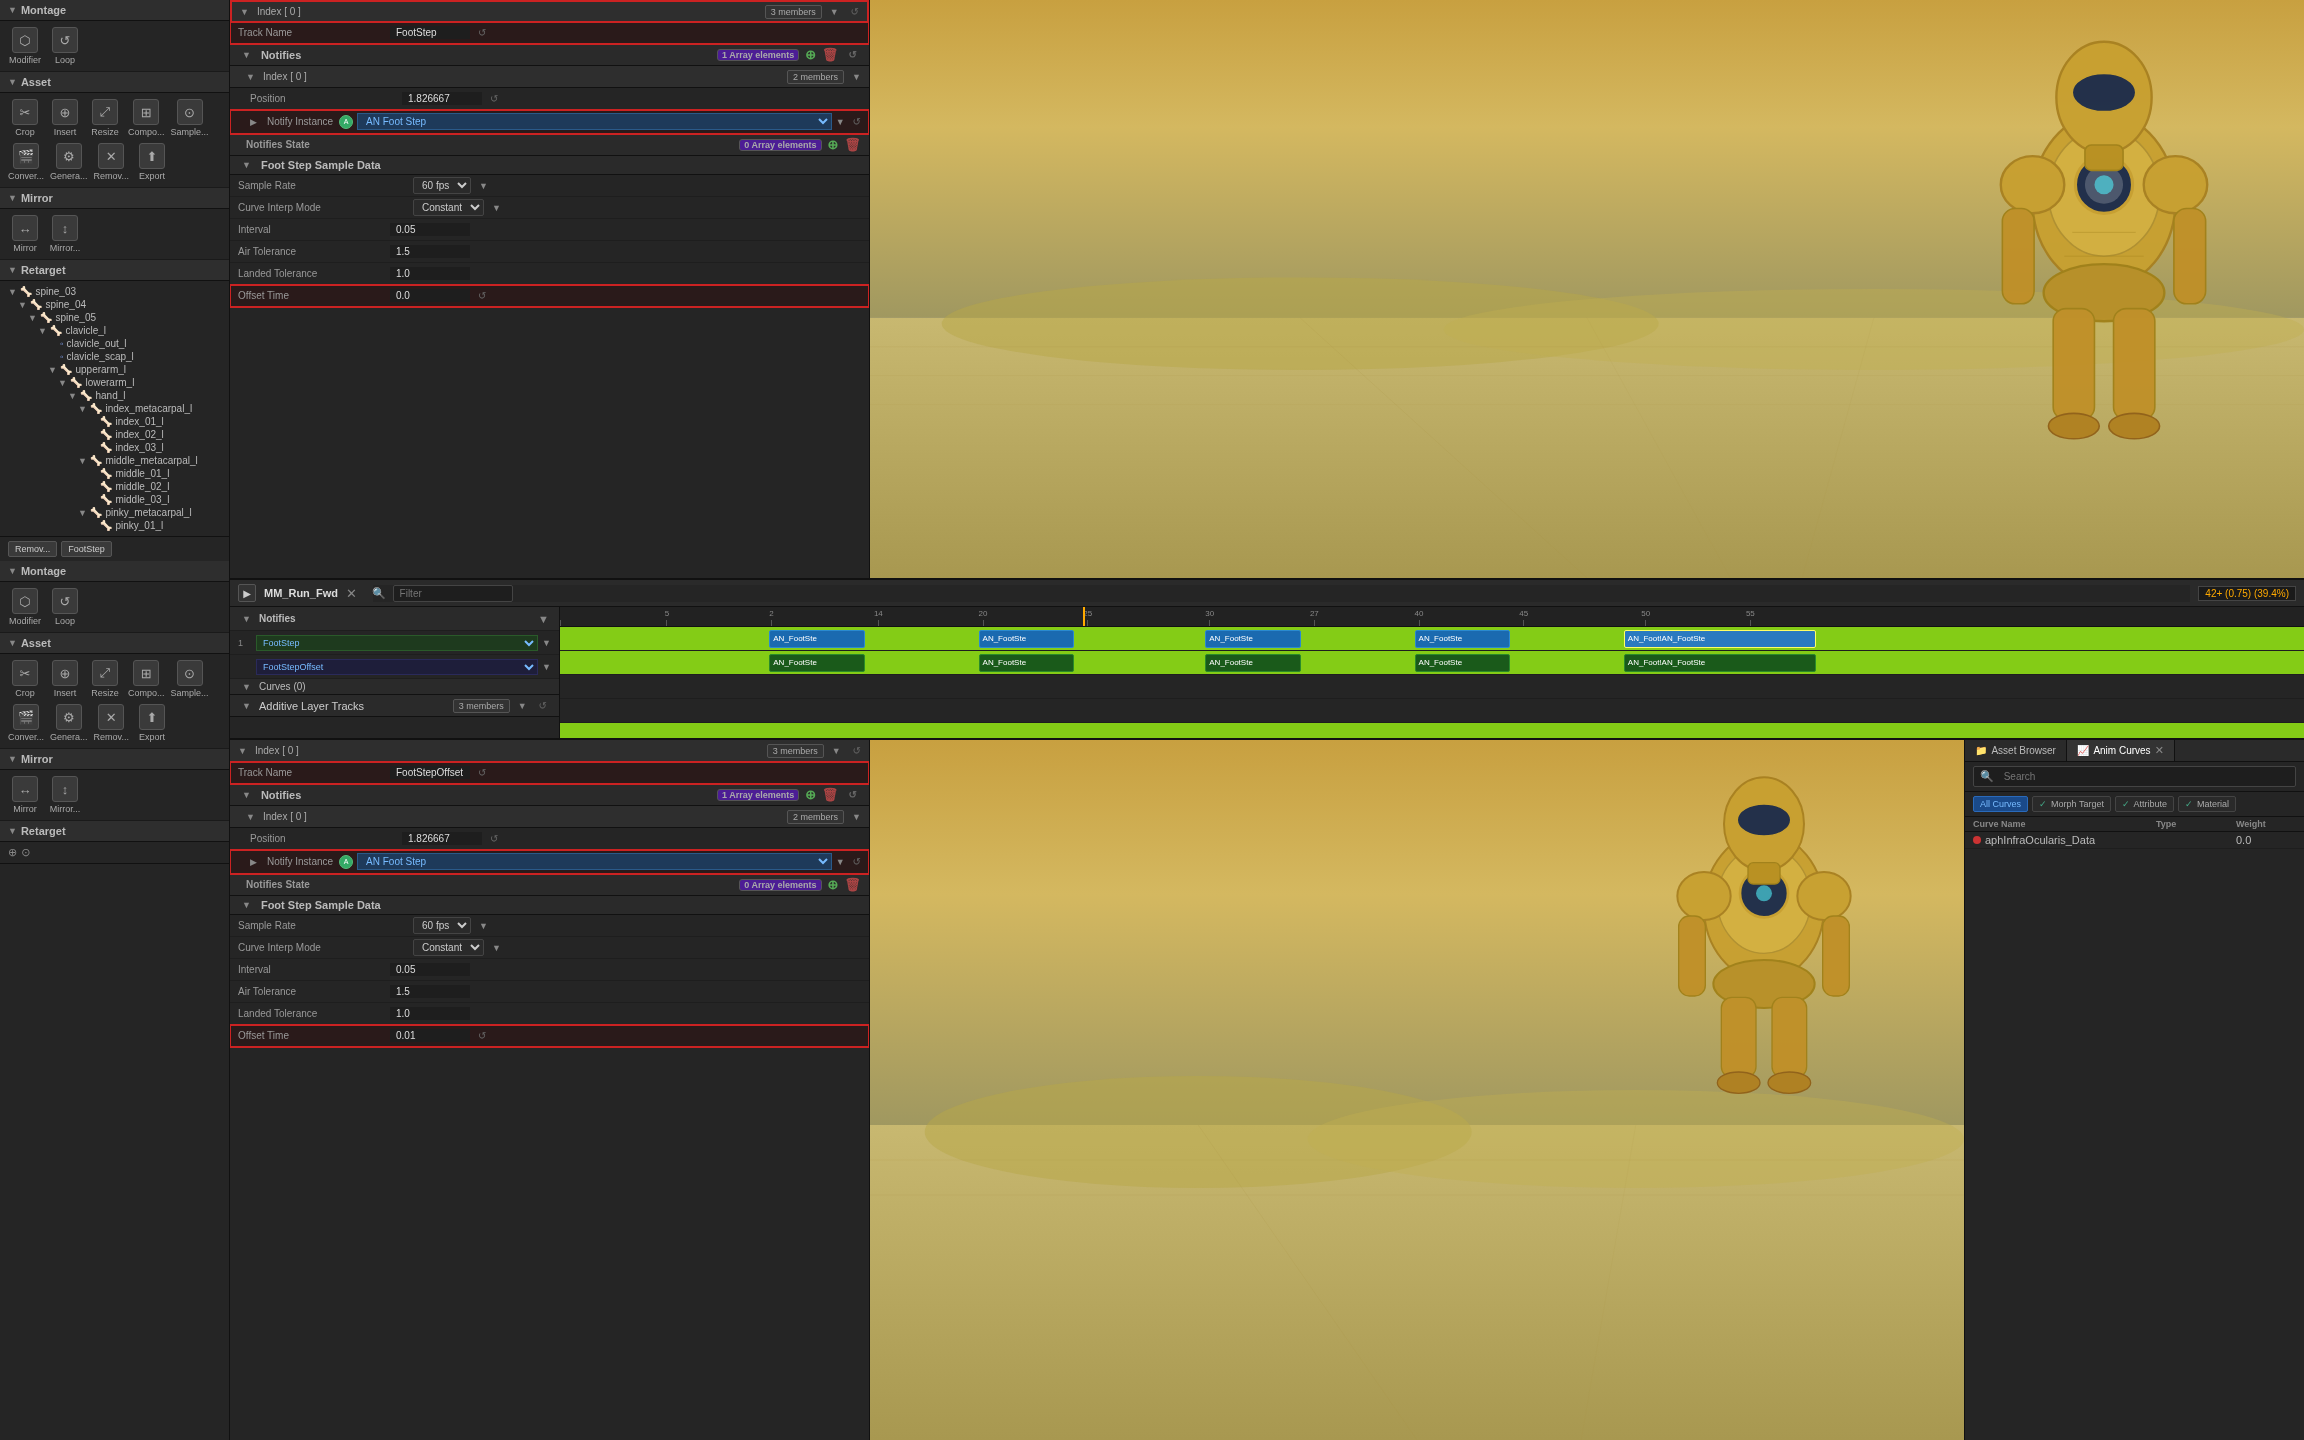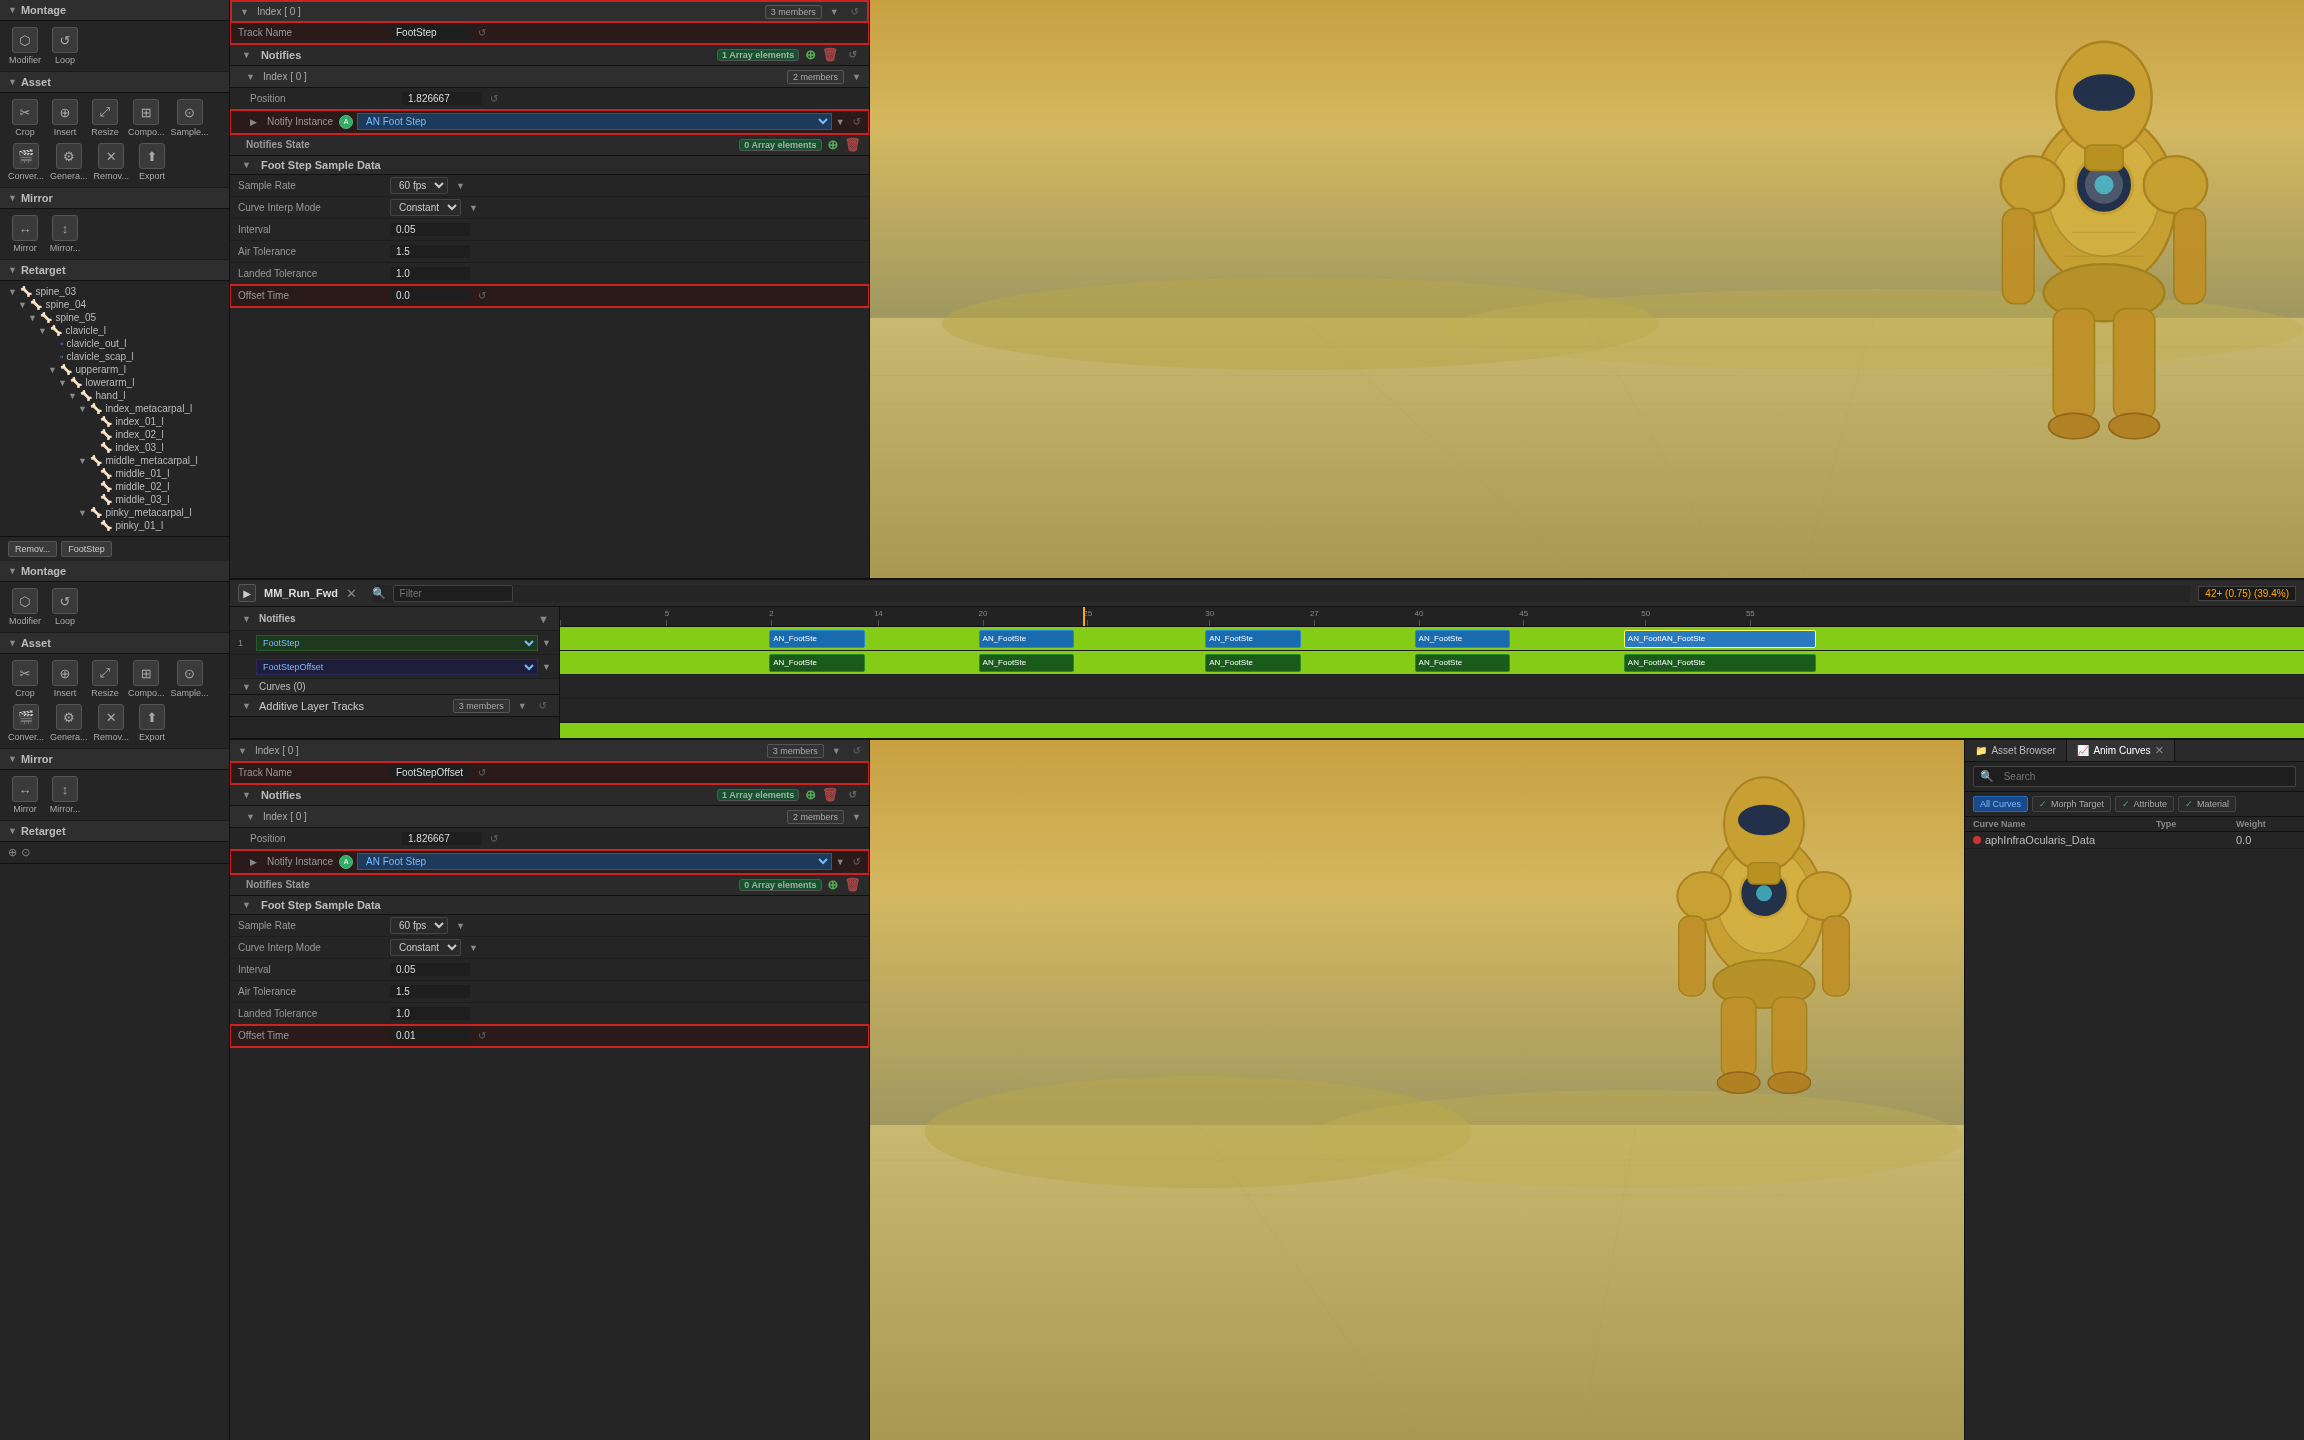--- a/index.html
+++ b/index.html
@@ -133,21 +133,21 @@
       color: #bbb;
       font-weight: bold;
       padding: 3px 8px;
       display: flex;
       align-items: center;
       gap: 6px;
       border-bottom: 1px solid #111;
       cursor: pointer;
     }
     .section-row .count-badge {
-      background: #14532d;
+      background: #4c1d95;
       border: 1px solid #555;
       border-radius: 3px;
       padding: 0 4px;
       font-size: 9px;
       color: #aaa;
     }
 
     .prop-full-row {
       display: flex;
       align-items: center;
@@ -547,20 +547,21 @@
     }
 
     .dropdown-select {
       background: #2a2a2a;
       border: 1px solid #444;
       color: #ccc;
       padding: 1px 4px;
       font-size: 10px;
       border-radius: 2px;
       cursor: pointer;
+      margin-left: 23px;
     }
 
     
     .index-header {
       display: flex;
       align-items: center;
       background: #2e2e2e;
       border-bottom: 1px solid #111;
       min-height: 22px;
       padding: 2px 4px;

